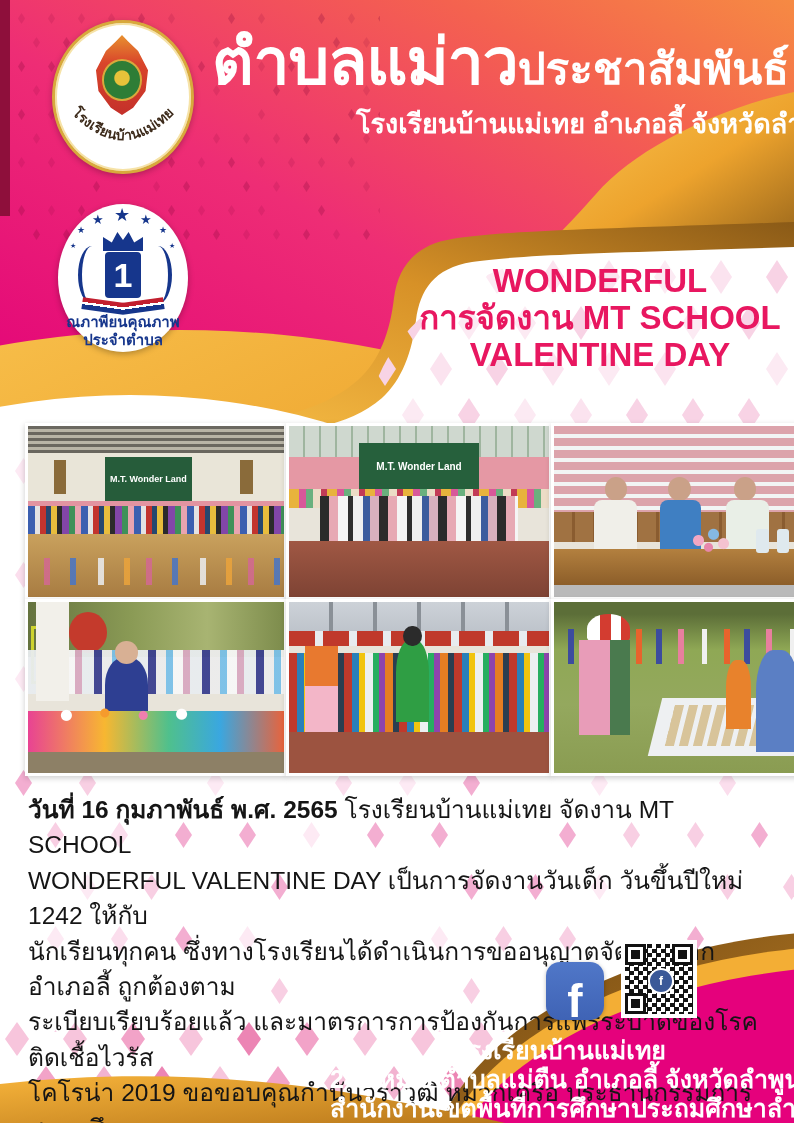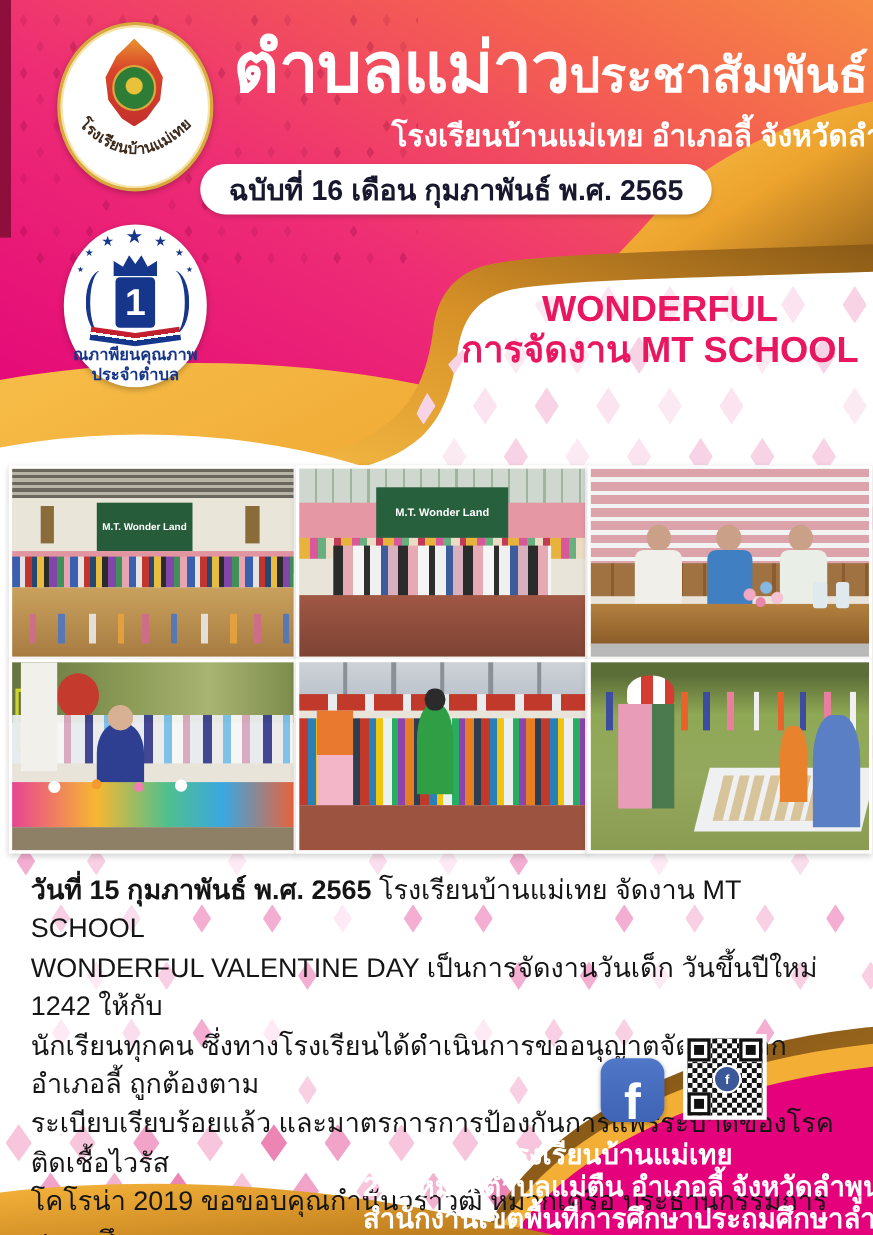--- a/index.html
+++ b/index.html
@@ -35,21 +35,21 @@
   .one{position:absolute;left:47px;top:48px;width:36px;height:46px;background:#16368c;border-radius:4px;
        color:#fff;font-size:34px;font-weight:800;display:flex;align-items:center;justify-content:center;}
   .laurel{position:absolute;top:42px;width:24px;height:58px;border-left:4px solid #16368c;border-radius:50%;}
   .laurel.r{transform:scaleX(-1);}
   .bookw{position:absolute;top:96px;width:42px;height:12px;background:linear-gradient(180deg,#c21f2f 0 38%,#fff 38% 58%,#16368c 58%);}
   .btxt{position:absolute;left:0;width:100%;text-align:center;color:#16368c;font-weight:800;}
   
   .event{position:absolute;left:410px;top:262px;width:380px;text-align:center;color:#e81760;
          font-weight:800;font-size:33px;line-height:37px;}
   
-  .ph{position:absolute;border:3px solid #fff;box-shadow:0 2px 6px rgba(0,0,0,.2);overflow:hidden;background:#e8e4da;}
+  .ph{position:absolute;border:3px solid #fff;box-shadow:0 2px 6px rgba(0,0,0,.2);overflow:hidden;background:#e8e4da;margin-left:17px;}
   .ph i{position:absolute;display:block;}
   .board{position:absolute;color:#fff;font-weight:700;display:flex;align-items:center;justify-content:center;text-align:center;}
   
   .article{position:absolute;left:28px;top:792px;width:748px;font-size:24.5px;line-height:35.4px;color:#151515;}
   .lead{font-weight:800;}
   
   .fb{position:absolute;left:546px;top:962px;width:58px;height:58px;border-radius:14px;
       background:linear-gradient(#5077c8,#3f63b5);color:#fff;display:flex;align-items:flex-end;justify-content:center;
       font-size:46px;font-weight:800;overflow:hidden;box-shadow:0 1px 4px rgba(0,0,0,.25);}
   .fb span{margin-bottom:-8px;}
@@ -379,21 +379,20 @@
         <textPath href="#arcx" startOffset="50%" text-anchor="middle">โรงเรียนบ้านแม่เทย</textPath>
       </text>
     </svg>
   </div>
 
   <div class="titlerow">
     <span class="t1">ตำบลแม่าว</span>
       <span class="t2">ประชาสัมพันธ์</span>
   </div>
   <div class="subtitle">โรงเรียนบ้านแม่เทย อำเภอลี้ จังหวัดลำพูน</div>
-  <div class="pill">ฉบับที่ 16 เดือน กุมภาพันธ์ พ.ศ. 2565</div>
 
   <div class="badge">
     <span class="st" style="left:56px;top:2px;font-size:18px;">★</span>
     <span class="st" style="left:34px;top:9px;font-size:13px;">★</span>
     <span class="st" style="left:82px;top:9px;font-size:13px;">★</span>
     <span class="st" style="left:19px;top:22px;font-size:9px;">★</span>
     <span class="st" style="left:101px;top:22px;font-size:9px;">★</span>
     <span class="st" style="left:12px;top:38px;font-size:7px;">★</span>
     <span class="st" style="left:111px;top:38px;font-size:7px;">★</span>
     <div class="crown"></div>
@@ -402,20 +401,21 @@
     <div class="laurel r" style="left:86px;"></div>
     <div class="bookw" style="left:24px;transform:rotate(8deg);"></div>
     <div class="bookw" style="left:64px;transform:rotate(-8deg);"></div>
     <div class="btxt" style="top:106px;font-size:15px;">ณภาพียนคุณภาพ</div>
     <div class="btxt" style="top:124px;font-size:15px;">ประจำตำบล</div>
   </div>
 
   <div class="event">
     <div>WONDERFUL</div>
     <div>การจัดงาน MT SCHOOL</div>
+    <div>VALENTINE DAY</div>
   </div>
 
   <div class="ph" style="left:8px;top:423px;width:256px;height:171px;" aria-label="นักเรียนแต่งกายแฟนซียืนเรียงแถวบนเวที M.T. Wonder Land ในหอประชุม มีนักเรียนนั่งชมบนพื้น">
     <i style="left:0;right:0;top:0;height:16%;background:repeating-linear-gradient(180deg,#6a675f 0 3px,#b8b4a6 3px 6px);"></i>
     <i style="left:0;right:0;top:16%;height:30%;background:#e9e5d8;"></i>
     <i style="left:10%;top:20%;width:5%;height:20%;background:#8a6b3a;"></i>
     <i style="left:83%;top:20%;width:5%;height:20%;background:#8a6b3a;"></i>
     <i style="left:30%;top:18%;width:34%;height:26%;background:#265c3a;"></i>
     <span class="board" style="left:30%;top:18%;width:34%;height:26%;font-size:9px;">M.T. Wonder Land</span>
     <i style="left:0;right:0;top:44%;height:12%;background:#e294a1;"></i>
@@ -478,21 +478,21 @@
     <i style="left:0;right:0;top:16%;height:20%;background:repeating-linear-gradient(90deg,transparent 0 14px,#3c4c9e 14px 20px,transparent 20px 36px,#e87f9e 36px 42px,transparent 42px 60px,#f0f0f0 60px 65px,transparent 65px 82px,#e8632c 82px 88px);"></i>
     <i style="left:40%;top:56%;width:60%;height:34%;background:#eef0f2;transform:skewX(-14deg);"></i>
     <i style="left:46%;top:60%;width:40%;height:24%;transform:skewX(-14deg);background:repeating-linear-gradient(90deg,#d8c49a 0 9px,#eef0f2 9px 14px),repeating-linear-gradient(180deg,#cdb88c 0 8px,transparent 8px 13px);"></i>
     <i style="left:13%;top:7%;width:17%;height:17%;border-radius:50% 50% 20% 20%;background:linear-gradient(90deg,#fff 0 30%,#d33c30 30% 55%,#fff 55% 80%,#d33c30 80%);"></i>
     <i style="left:10%;top:22%;width:20%;height:56%;background:linear-gradient(90deg,#e89cb8 0 60%,#4a7a4e 60%);"></i>
     <i style="left:80%;top:28%;width:17%;height:60%;border-radius:40% 40% 0 0;background:#5b7fc4;"></i>
     <i style="left:68%;top:34%;width:10%;height:40%;border-radius:40% 40% 0 0;background:#e8822c;"></i>
   </div>
 
   <div class="article">
-    <div><span class="lead">วันที่ 15 กุมภาพันธ์ พ.ศ. 2565</span><span> โรงเรียนบ้านแม่เทย  จัดงาน  MT  SCHOOL</span></div>
+    <div><span class="lead">วันที่ 16 กุมภาพันธ์ พ.ศ. 2565</span><span> โรงเรียนบ้านแม่เทย  จัดงาน  MT  SCHOOL</span></div>
     <div>WONDERFUL  VALENTINE  DAY  เป็นการจัดงานวันเด็ก  วันขึ้นปีใหม่  1242  ให้กับ</div>
     <div>นักเรียนทุกคน  ซึ่งทางโรงเรียนได้ดำเนินการขออนุญาตจัดงานจากอำเภอลี้  ถูกต้องตาม</div>
     <div>ระเบียบเรียบร้อยแล้ว  และมาตรการการป้องกันการแพร่ระบาดของโรคติดเชื้อไวรัส</div>
     <div>โคโรน่า 2019  ขอขอบคุณกำนันวราวุฒิ  หมวกเครือ  ประธานกรรมการสถานศึกษาของ</div>
 
   </div>
 
   <div class="fb" title="Facebook">
     <span>f</span>
   </div>

